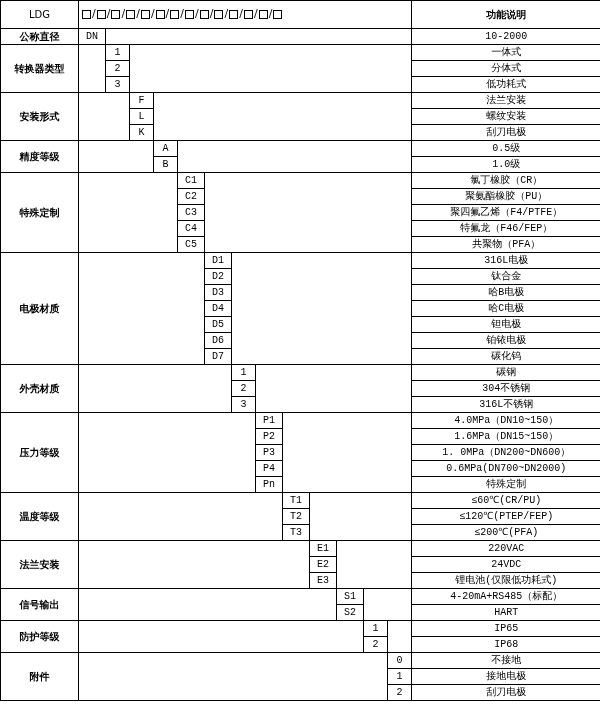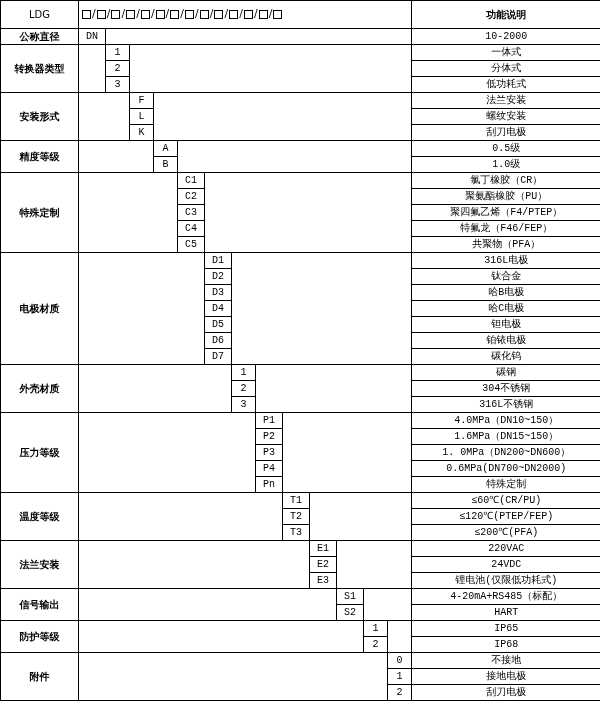--- a/index.html
+++ b/index.html
@@ -193,21 +193,21 @@
       <tr>
         <td colspan="4" class="blank notop nobottom"></td>
         <td class="codecell">C2</td>
         <td colspan="8" class="blank notop nobottom"></td>
         <td class="desc">聚氨酯橡胶（PU）</td>
       </tr>
       <tr>
         <td colspan="4" class="blank notop nobottom"></td>
         <td class="codecell">C3</td>
         <td colspan="8" class="blank notop nobottom"></td>
-        <td class="desc">聚四氟乙烯（F4/PTEP）</td>
+        <td class="desc">聚四氟乙烯（F4/PTFE）</td>
       </tr>
       <tr>
         <td colspan="4" class="blank notop nobottom"></td>
         <td class="codecell">C4</td>
         <td colspan="8" class="blank notop nobottom"></td>
         <td class="desc">特氟龙（F46/FEP）</td>
       </tr>
       <tr>
         <td colspan="4" class="blank notop"></td>
         <td class="codecell">C5</td>

